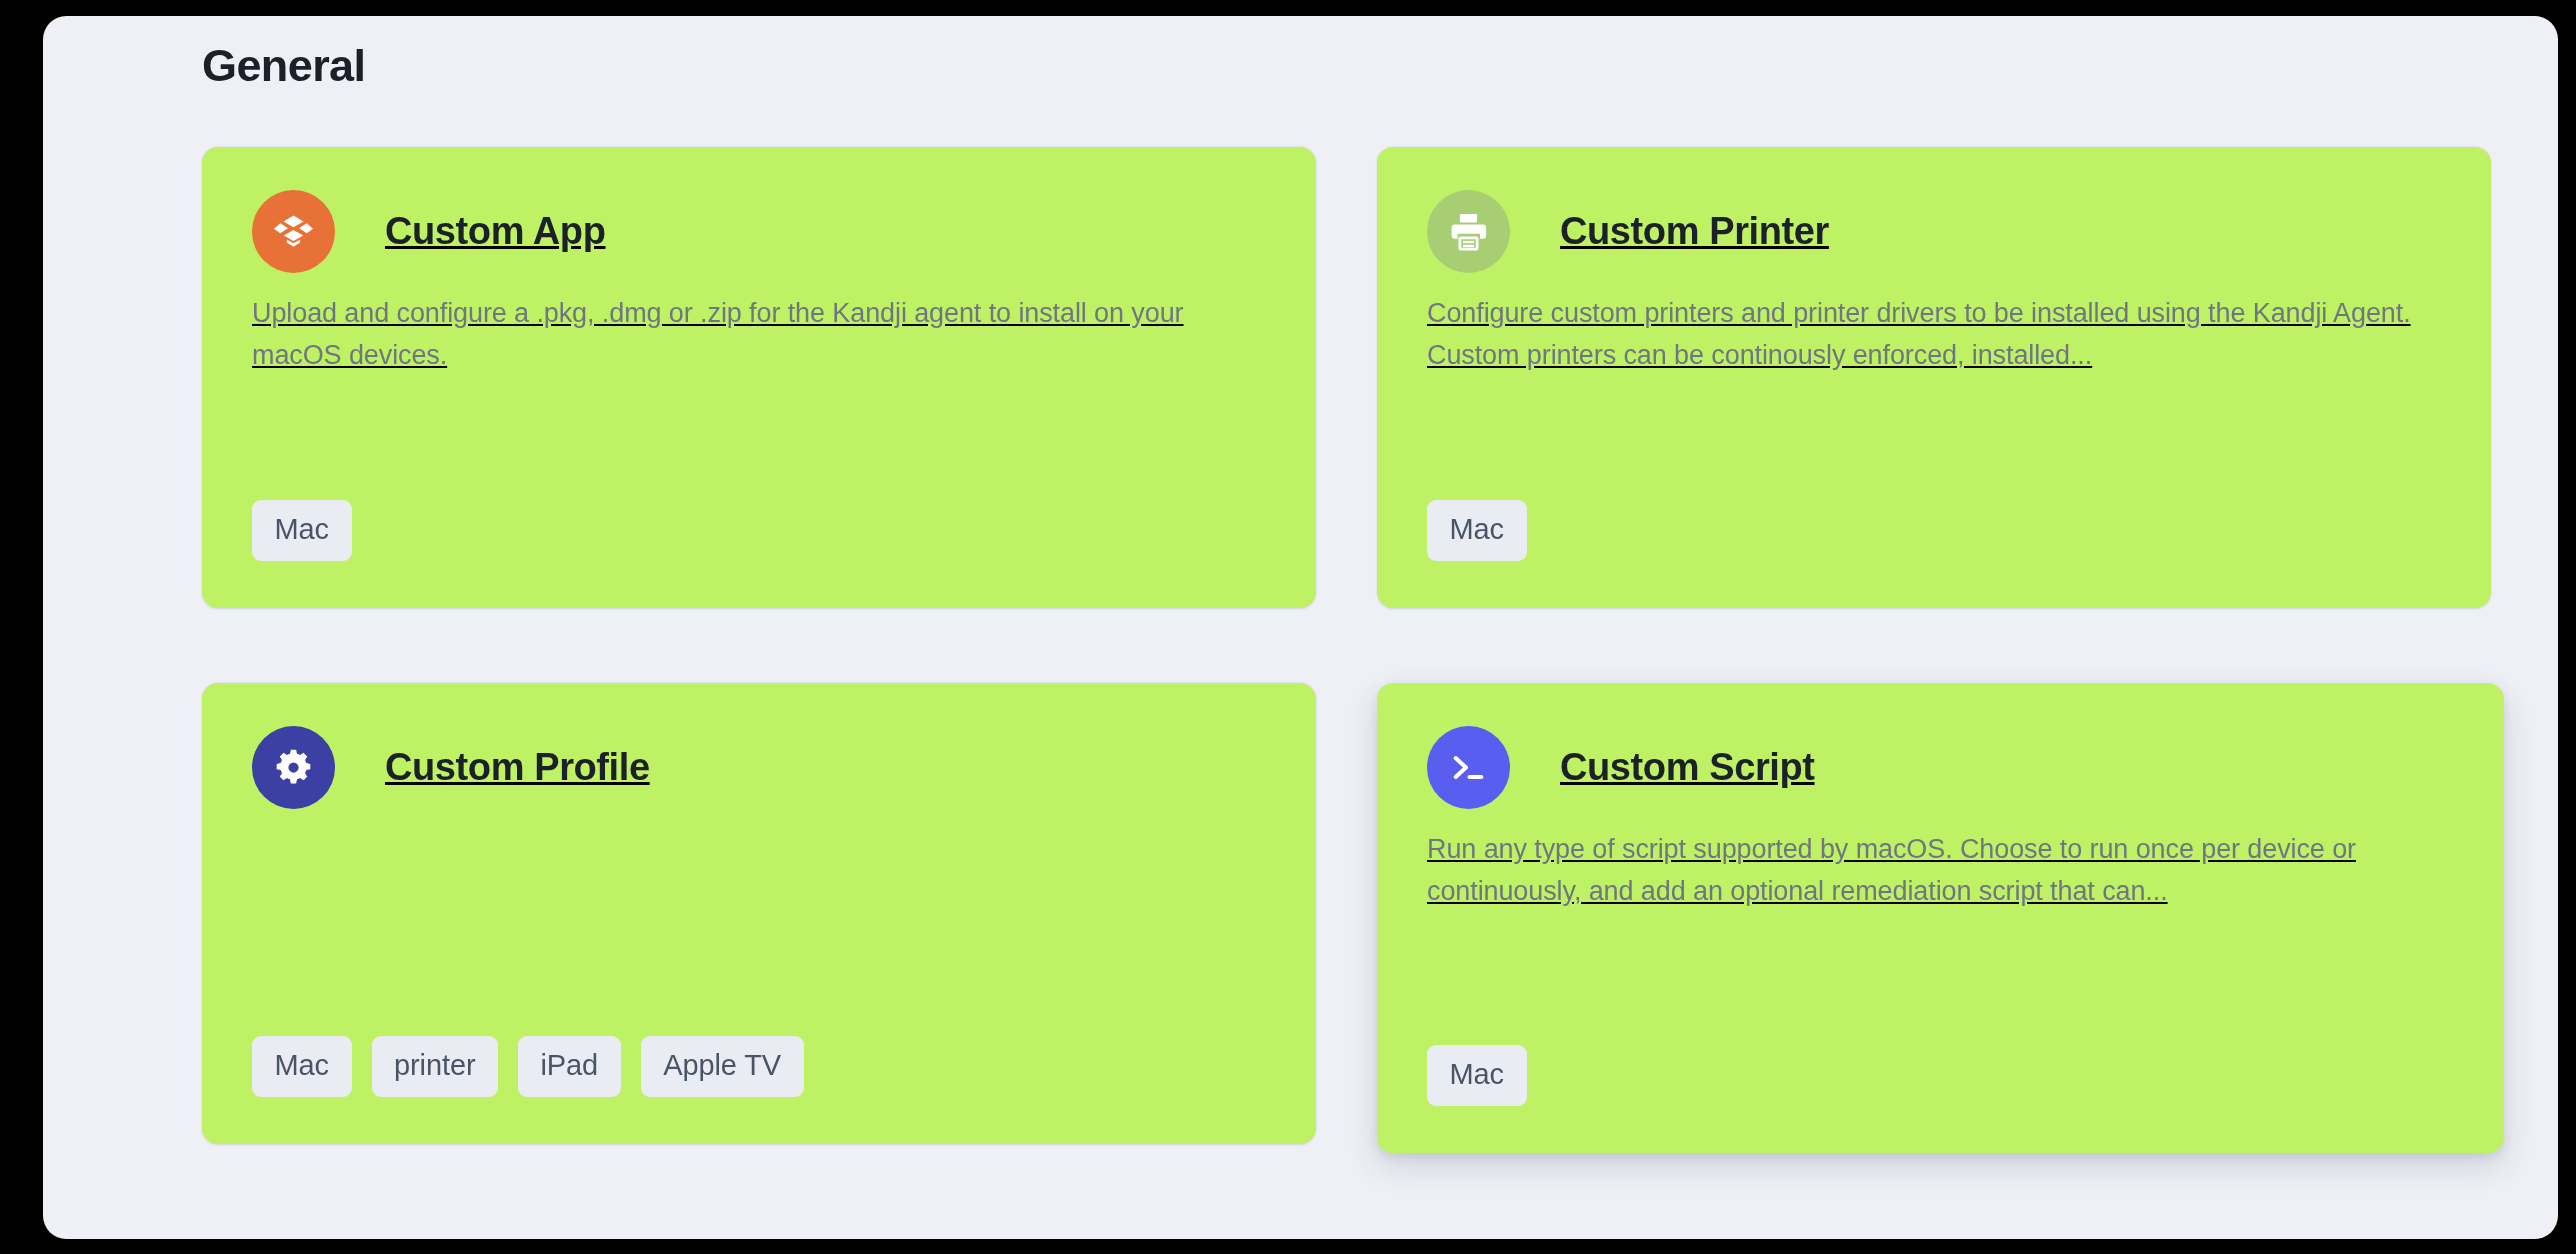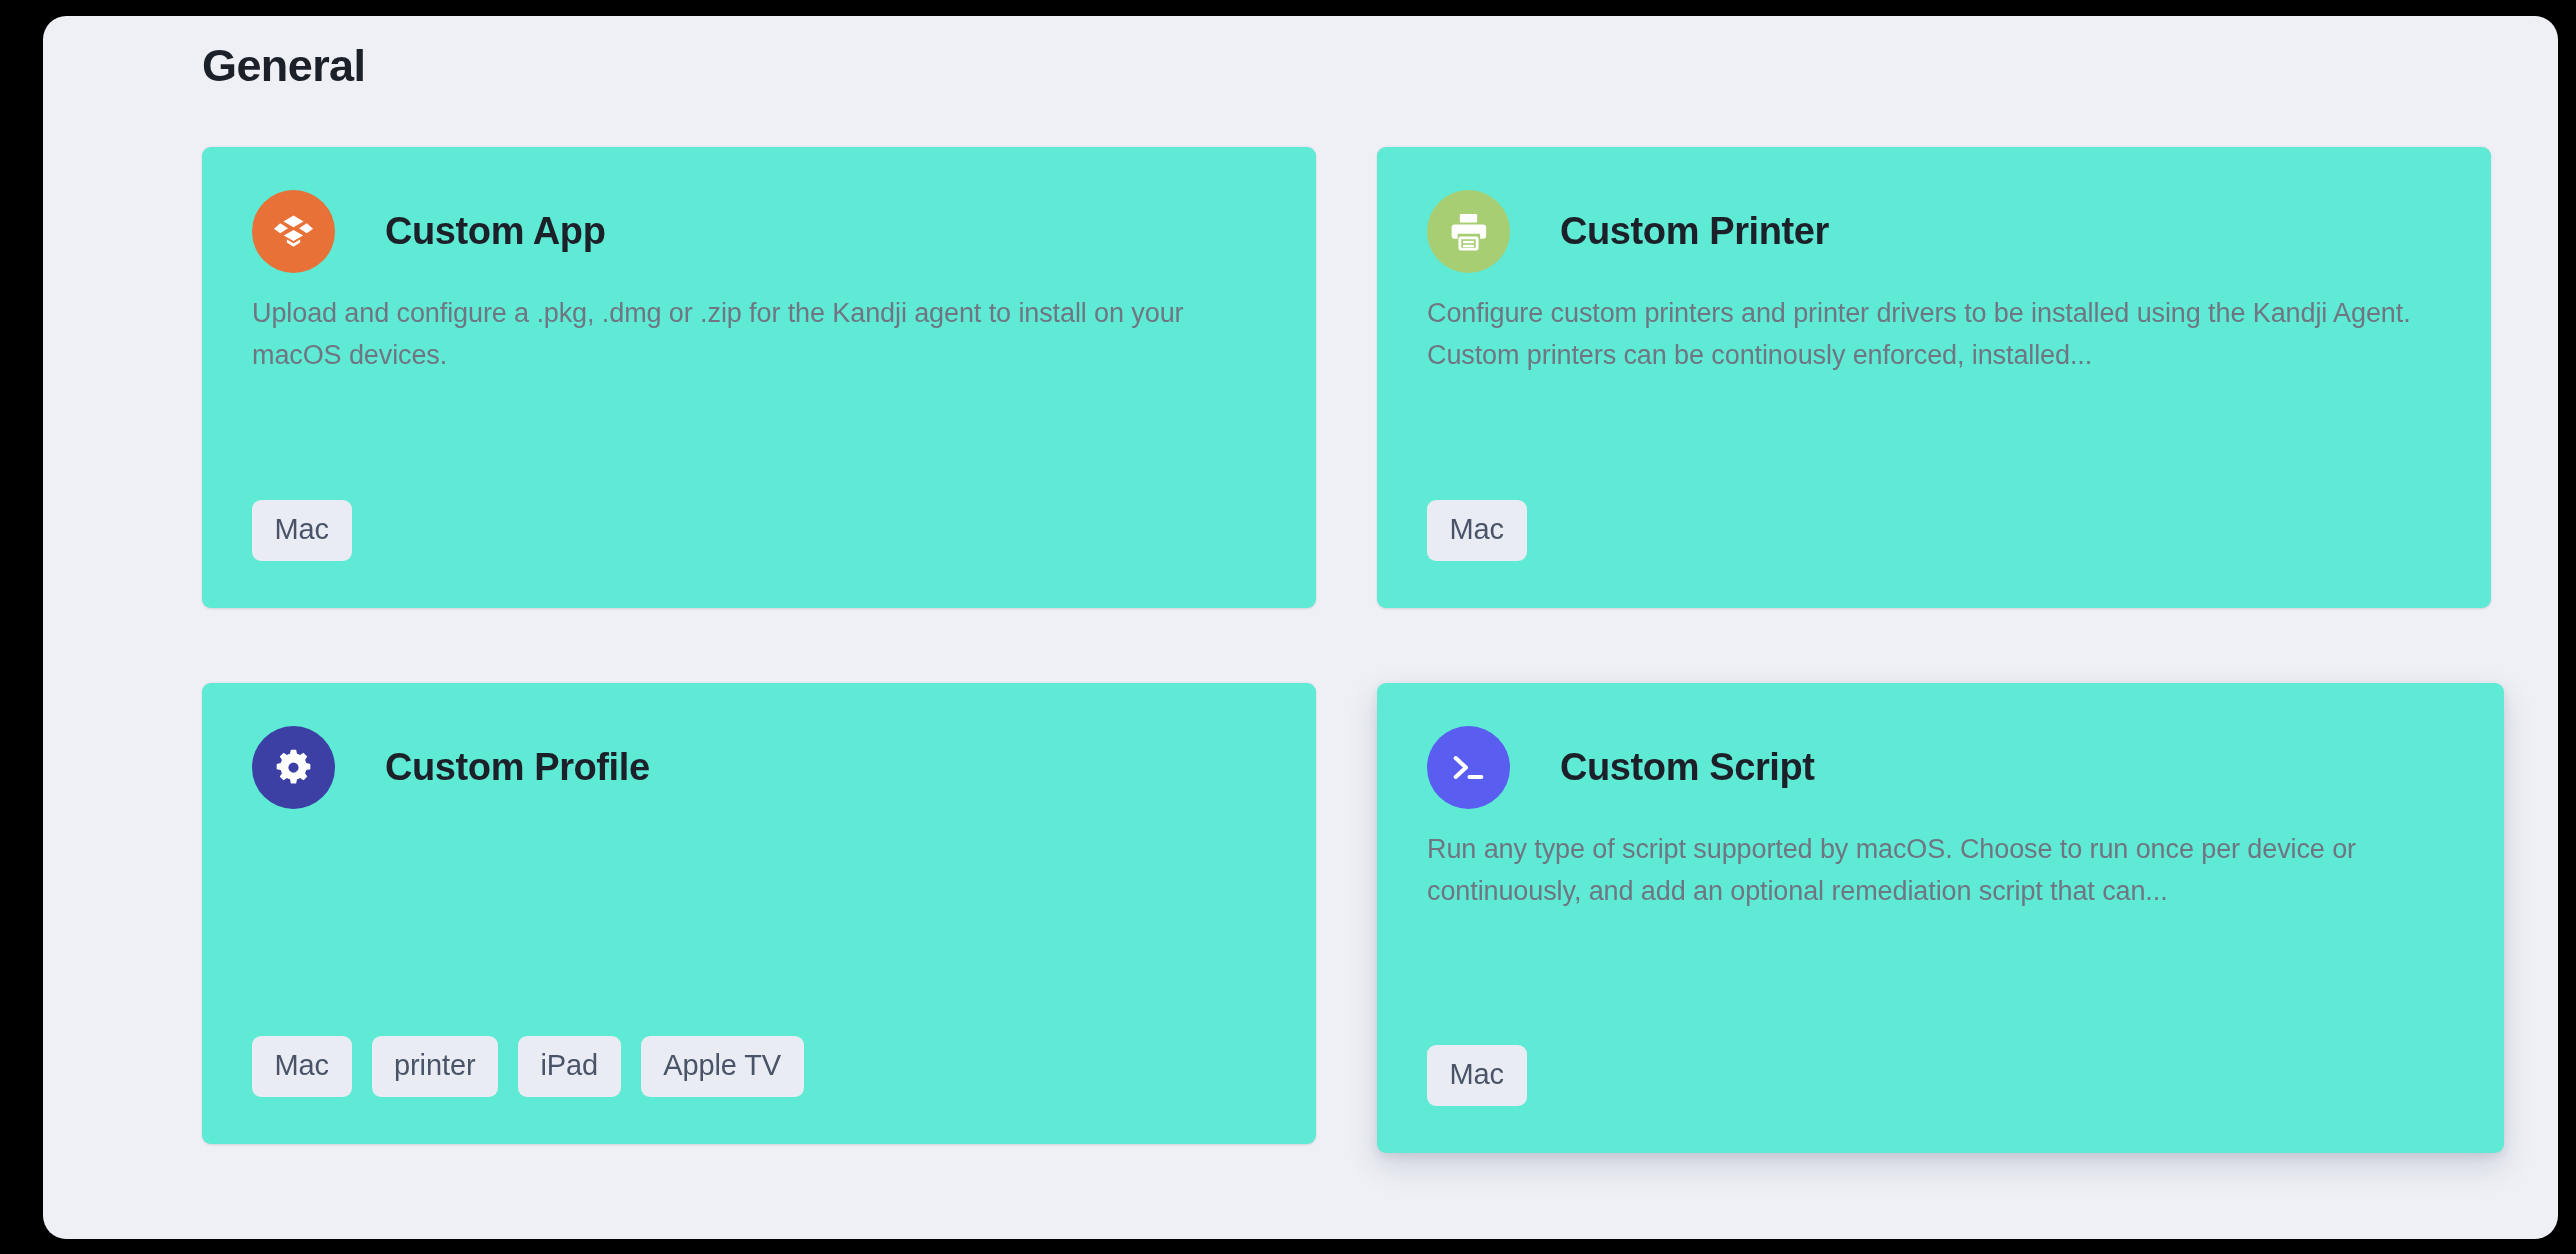--- a/index.html
+++ b/index.html
@@ -43,23 +43,24 @@
   
   .card-grid {
     position: absolute;
     left: 0;
     top: 106px;
     width: 100%;
   }
 
   .card {
     position: absolute;
-    background: #5eead4;
-    border-radius: 9px;
+    background: #bef264;
+    border-radius: 16px;
     box-shadow: 0 0.9px 2.7px rgba(23,30,45,0.09), 0 0.9px 1.8px rgba(23,30,45,0.05);
+    text-decoration: underline;
   }
   .card.elevated {
     box-shadow: 0 12.6px 31px rgba(39,52,87,0.16), 0 3.6px 9px rgba(39,52,87,0.09);
   }
 
   
   #card-custom-app      { left: 159px;  top: 25px;  width: 1114px; height: 461px; }
   #card-custom-printer  { left: 1334px; top: 25px;  width: 1114px; height: 461px; }
   #card-custom-profile  { left: 159px;  top: 561px; width: 1114px; height: 461px; }
   #card-custom-script   { left: 1334px; top: 561px; width: 1127px; height: 470px; }

